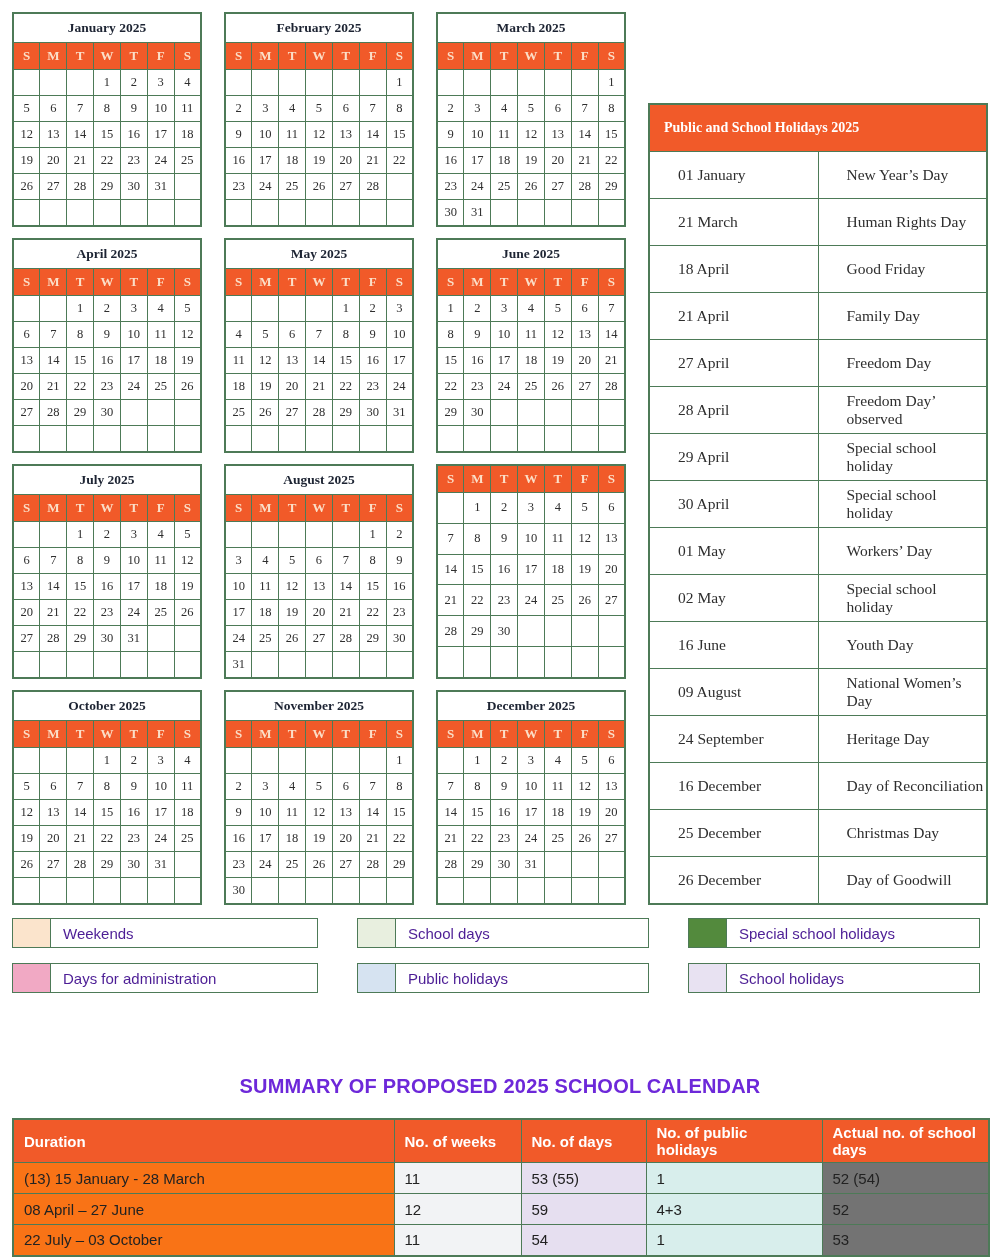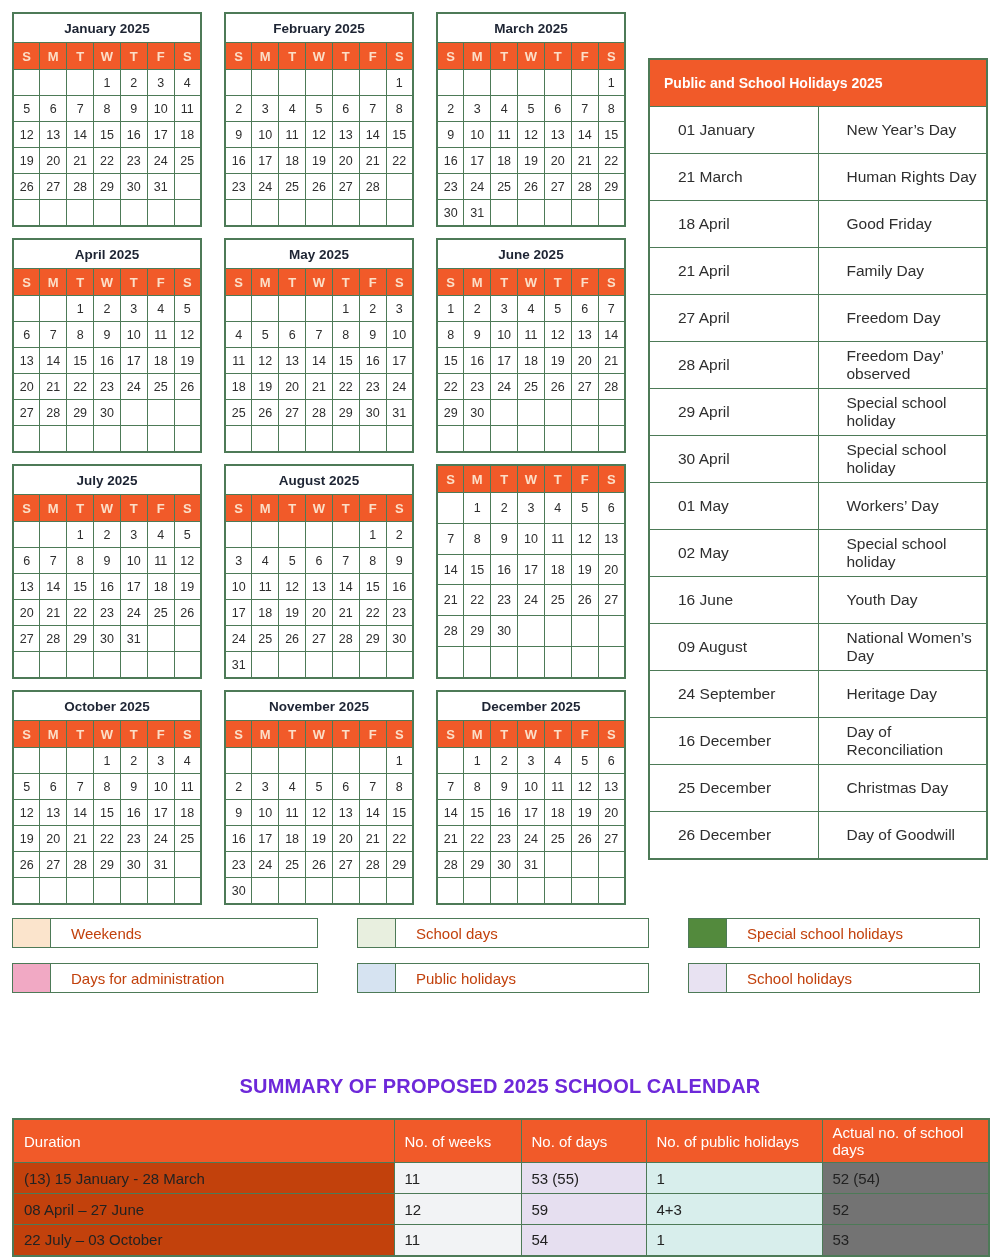--- a/index.html
+++ b/index.html
@@ -1,18 +1,18 @@
 <!DOCTYPE html>
 <html><head>
 <meta charset="utf-8">
 <style>
   html,body{margin:0;padding:0;background:#ffffff;}
   body{width:996px;font-family:"Liberation Sans", sans-serif;}
   .page{width:996px;box-sizing:border-box;padding:12px 8px 16px 12px;}
-  .top{display:flex;align-items:center;}
+  .top{display:flex;align-items:flex-end;font-family:Liberation Serif, serif;}
   .months-grid{display:grid;grid-template-columns:repeat(3,190px);column-gap:22px;row-gap:11px;width:614px;}
   table{border-collapse:collapse;}
   .month{width:190px;table-layout:fixed;border:2px solid #4d7a57;}
   .month th,.month td{border:1px solid #4d7a57;}
   .month .mtitle{background:#ffffff;color:#1d2433;font-size:13.5px;font-weight:bold;height:26px;text-align:center;}
   .month .dow th{background:#f15a29;color:#fbdfc8;font-size:13px;font-weight:bold;height:24px;text-align:center;}
   .month td.cell{height:23px;text-align:center;font-size:12.5px;color:#2e2e2e;background:#ffffff;}
   .c-w{background:#ffffff;}
   .c-e{background:#fbe4cc;}
   .c-s{background:#e8efdf;}
@@ -21,27 +21,27 @@
   .c-h{background:#e8e2f2;}
   .c-x{background:#538a3d;}
   .holidays{margin-left:22px;width:350px;table-layout:fixed;border:2px solid #4d7a57;}
   .holidays th,.holidays td{border:1px solid #4d7a57;}
   .holidays th{background:#f15a29;color:#ffffff;font-size:14px;font-weight:bold;height:44px;text-align:left;padding-left:14px;}
   .holidays td{height:44px;font-size:15.5px;color:#2e2e2e;padding-left:28px;background:#ffffff;}
   .holidays td.hdate{width:128px;}
   .legend{display:grid;grid-template-columns:306px 292px 292px;column-gap:39px;row-gap:15px;margin-top:13px;width:968px;}
   .legend-item{display:flex;border:1.5px solid #4d7a57;height:30px;box-sizing:border-box;background:#ffffff;}
   .legend-swatch{width:37px;border-right:1.5px solid #4d7a57;flex:0 0 37px;}
-  .legend-label{display:flex;align-items:center;padding-left:20px;font-size:15px;color:#c2410c;}
+  .legend-label{display:flex;align-items:center;padding-left:12px;font-size:15px;color:#4c1d95;}
   .summary-title{text-align:center;font-size:20px;font-weight:bold;color:#6d28d9;margin-top:82px;letter-spacing:0.2px;}
   .summary{margin-top:20px;width:976px;table-layout:fixed;border:2px solid #4d7a57;}
   .summary th,.summary td{border:1px solid #4d7a57;padding:4px 10px;box-sizing:border-box;text-align:left;vertical-align:middle;}
-  .summary th{background:#f15a29;color:#ffffff;font-size:15px;font-weight:normal;height:37px;}
+  .summary th{background:#f15a29;color:#ffffff;font-size:15px;font-weight:bold;height:37px;}
   .summary td{font-size:15px;color:#222222;height:31px;}
-  .col0{background:#c2410c;}
+  .col0{background:#f97316;}
   .col1{background:#f2f3f5;}
   .col2{background:#e6dff0;}
   .col3{background:#d8eeec;}
   .col4{background:#737373;}
 </style>
 </head>
 <body>
 
 <div class="page">
   <div class="top">

